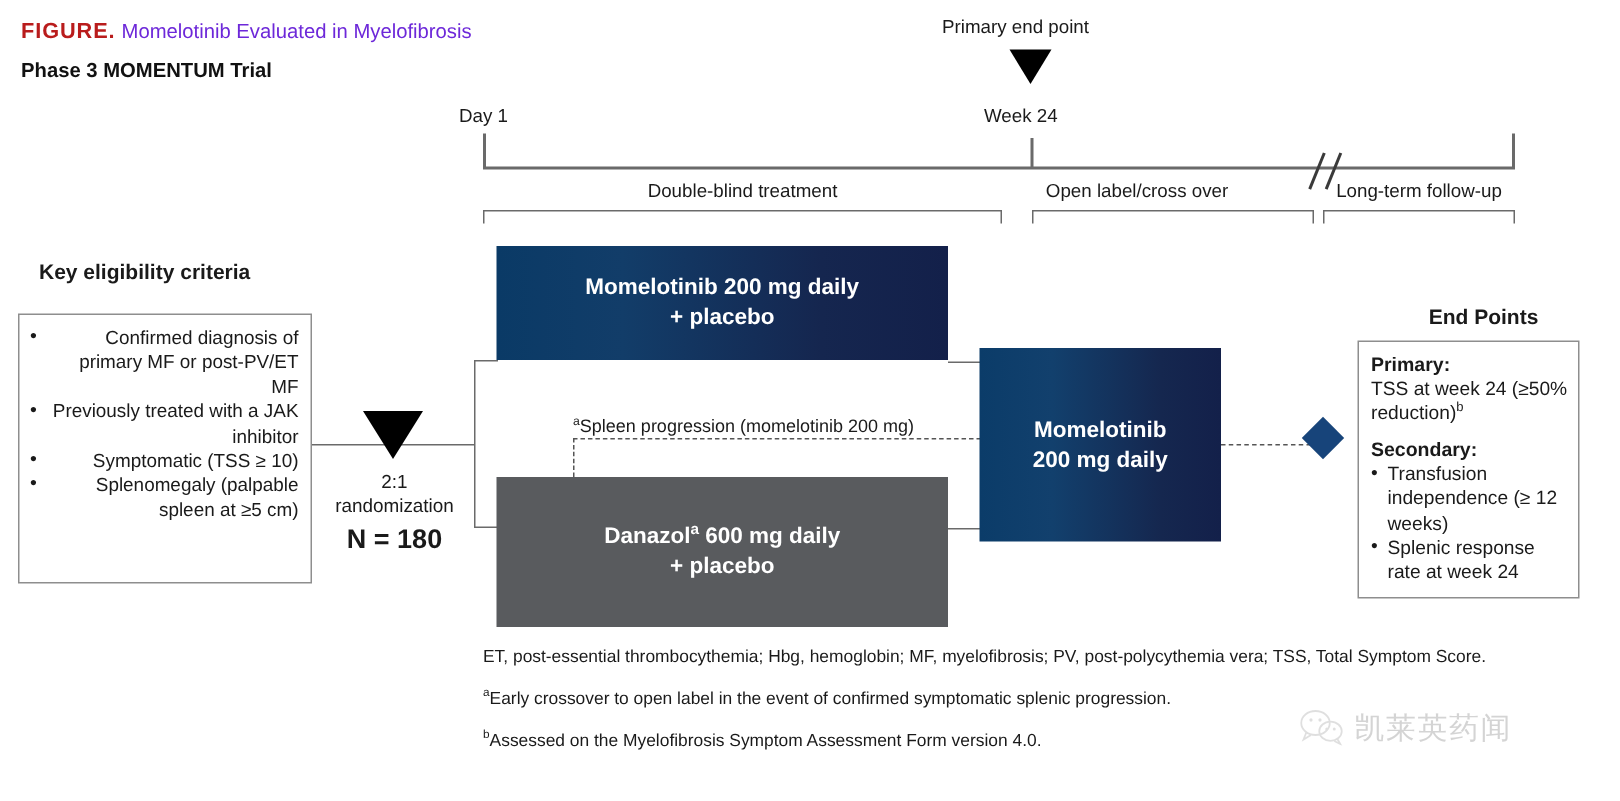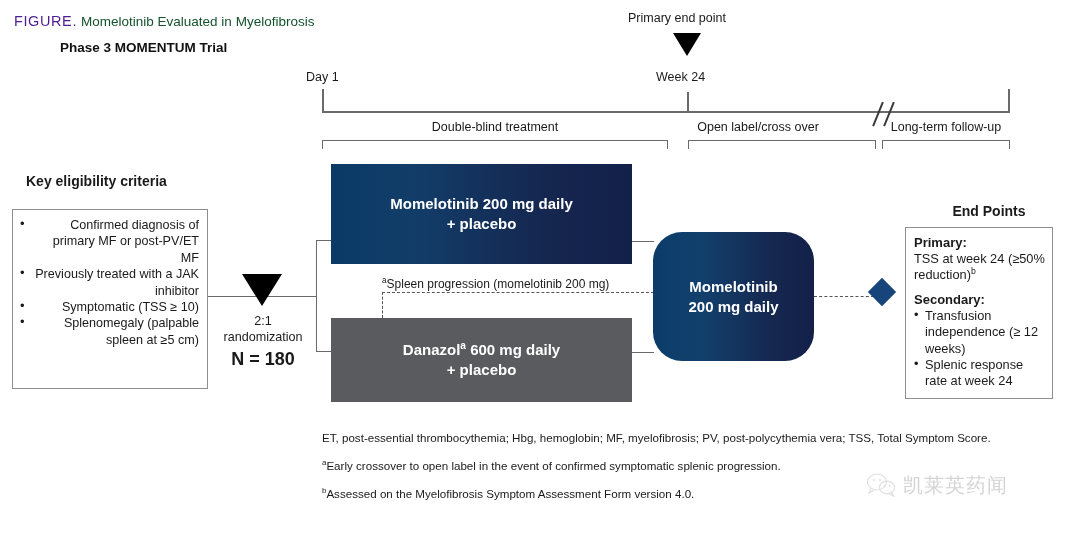--- a/index.html
+++ b/index.html
@@ -18,36 +18,35 @@
   .abs { position: absolute; }
 
   
   #fig-header { left: 14px; top: 12px; }
   #fig-title-line {
     font-size: 14.5px;
     line-height: 18px;
     white-space: nowrap;
   }
   #fig-word {
-    font-weight: normal;
-    color: #4c1d95;
+    font-weight: bold;
+    color: #b91c1c;
     letter-spacing: 0.6px;
     font-size: 14.5px;
   }
   #fig-subject {
     font-size: 13.5px;
-    color: #14532d;
+    color: #6d28d9;
   }
   #fig-phase {
     margin-top: 9px;
     font-size: 13.5px;
     font-weight: bold;
     color: #111;
     white-space: nowrap;
-    margin-left: 46px;
   }
 
   
   #primary-endpoint-label {
     left: 628px; top: 11px;
     font-size: 12.5px;
     white-space: nowrap;
   }
   #primary-endpoint-triangle {
     left: 673px; top: 33px;
@@ -164,34 +163,34 @@
     width: 1.4px; height: 112px;
     background: #6a6a6a;
   }
   .split-arm { height: 1.4px; background: #6a6a6a; }
   #split-arm-top { left: 316px; top: 240px; width: 16px; }
   #split-arm-bot { left: 316px; top: 351px; width: 16px; }
 
   
   #arm-momelotinib {
     left: 331px; top: 164px;
-    width: 301px; height: 100px;
+    width: 301px; height: 76px;
     background: linear-gradient(to right, #0a3a66 0%, #123d69 28%, #15264f 72%, #13204a 100%);
     color: #ffffff;
     display: flex;
     align-items: center;
     justify-content: center;
     text-align: center;
     font-size: 15px;
     font-weight: bold;
     line-height: 20px;
   }
   #arm-danazol {
     left: 331px; top: 318px;
-    width: 301px; height: 84px;
+    width: 301px; height: 100px;
     background: #595b5e;
     color: #ffffff;
     display: flex;
     align-items: center;
     justify-content: center;
     text-align: center;
     font-size: 15px;
     font-weight: bold;
     line-height: 20px;
   }
@@ -226,21 +225,20 @@
     width: 161px; height: 129px;
     background: linear-gradient(to right, #0b3c69 0%, #12406d 30%, #15274f 75%, #13204a 100%);
     color: #ffffff;
     display: flex;
     align-items: center;
     justify-content: center;
     text-align: center;
     font-size: 15px;
     font-weight: bold;
     line-height: 20px;
-    border-radius: 29px;
   }
 
   
   #diamond-dash {
     left: 814px; top: 296px;
     width: 60px; height: 0;
     border-top: 1.3px dashed #555;
   }
   #endpoint-diamond {
     left: 872px; top: 282px;

